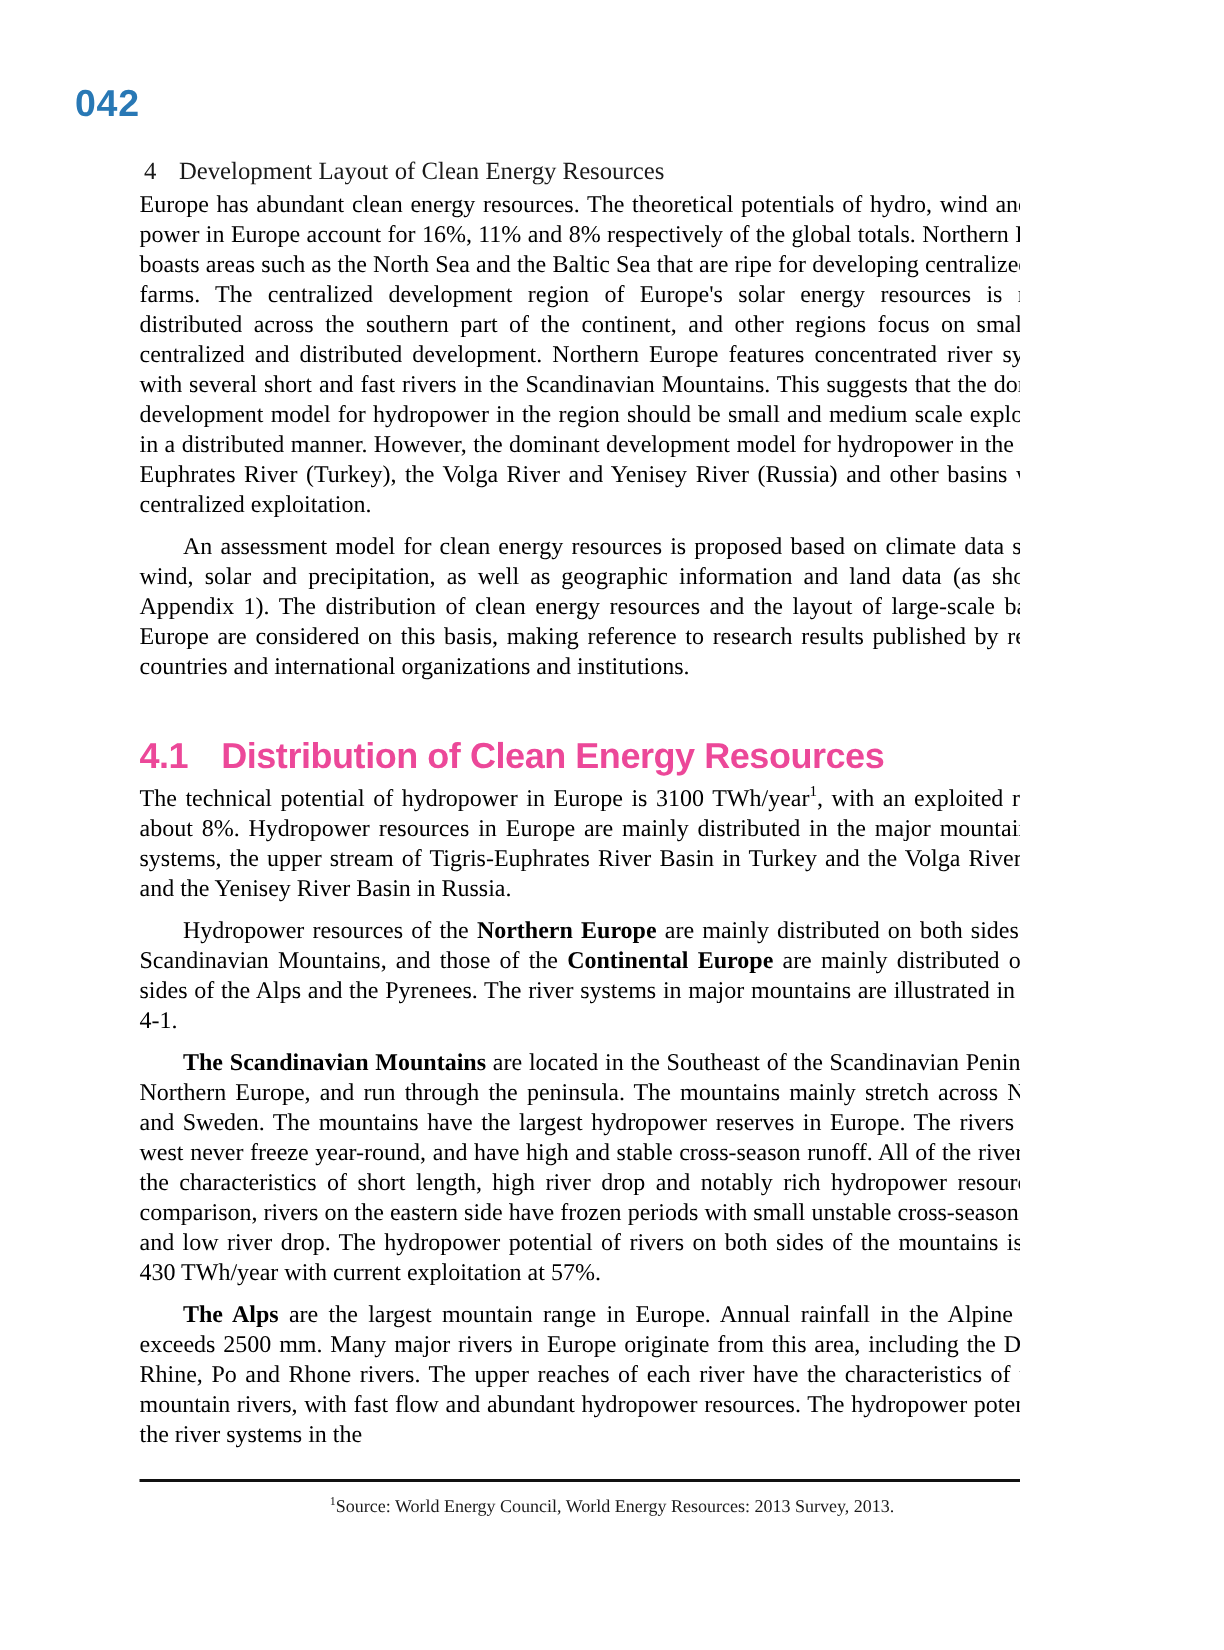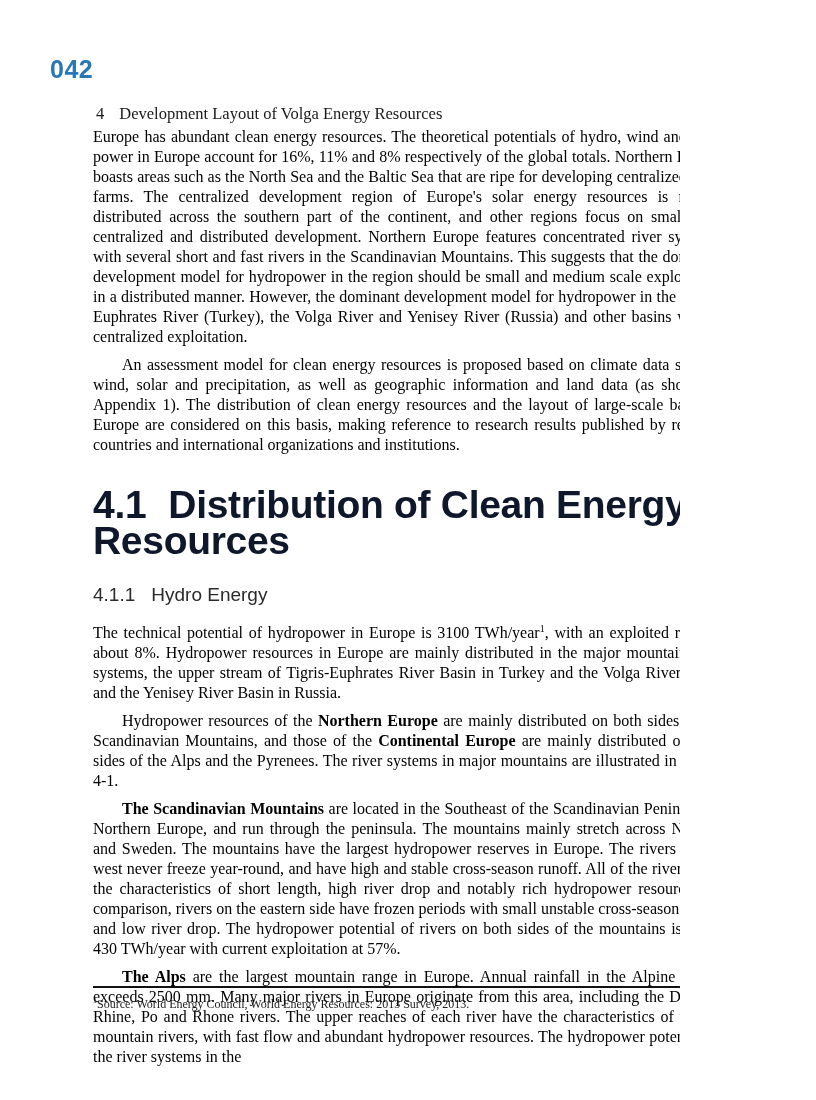--- a/index.html
+++ b/index.html
@@ -57,25 +57,25 @@
   .para .bold {
     font-weight: bold;
   }
   .para sup {
     font-size: 10px;
     line-height: 0;
     vertical-align: super;
   }
   .h41 {
     font-family: "Liberation Sans", sans-serif;
-    font-size: 39px;
+    font-size: 24px;
     font-weight: bold;
     letter-spacing: -0.3px;
     line-height: 36px;
-    color: #0f172a;
+    color: #ec4899;
     margin: 32px 0 0 0;
   }
   .h41 .num {
     margin-right: 22px;
   }
   .h411 {
     font-family: "Liberation Sans", sans-serif;
     font-size: 19px;
     font-weight: normal;
     line-height: 24px;
@@ -95,52 +95,50 @@
   }
   .footnote {
     position: absolute;
     left: 93px;
     top: 997px;
     width: 630px;
     font-size: 12px;
     line-height: 15px;
     margin: 0;
     color: #1a1a1a;
+    text-align: center;
   }
   .footnote sup {
     font-size: 8px;
     line-height: 0;
     vertical-align: super;
   }
 </style>
 </head>
 <body>
 
 <div class="page">
 
   <div class="page-number">042</div>
 
   <div class="content">
 
     <h3 class="chapter-heading">
-      <span class="num">4</span><span>Development Layout of Volga Energy Resources</span>
+      <span class="num">4</span><span>Development Layout of Clean Energy Resources</span>
     </h3>
 
     <div>
         <p class="para"><span>Europe has abundant clean energy resources. The theoretical potentials of hydro, wind and solar power in Europe account for 16%, 11% and 8% respectively of the global totals. Northern Europe boasts areas such as the North Sea and the Baltic Sea that are ripe for developing centralized wind farms. The centralized development region of Europe's solar energy resources is mainly distributed across the southern part of the continent, and other regions focus on small-scale centralized and distributed development. Northern Europe features concentrated river systems, with several short and fast rivers in the Scandinavian Mountains. This suggests that the dominant development model for hydropower in the region should be small and medium scale exploitation in a distributed manner. However, the dominant development model for hydropower in the Tigris-Euphrates River (Turkey), the Volga River and Yenisey River (Russia) and other basins will be centralized exploitation.</span></p>
         <p class="para indent"><span>An assessment model for clean energy resources is proposed based on climate data such as wind, solar and precipitation, as well as geographic information and land data (as shown in Appendix 1). The distribution of clean energy resources and the layout of large-scale bases in Europe are considered on this basis, making reference to research results published by relevant countries and international organizations and institutions.</span></p>
       </div>
 
     <h1 class="h41">
       <span class="num">4.1</span><span>Distribution of Clean Energy Resources</span>
     </h1>
 
-    <h2 class="h411">
-      <span class="num">4.1.1</span><span>Hydro Energy</span>
-    </h2>
 
     <div>
         <p class="para"><span>The technical potential of hydropower in Europe is 3100 TWh/year</span><sup>1</sup><span>, with an exploited ratio of about 8%. Hydropower resources in Europe are mainly distributed in the major mountain river systems, the upper stream of Tigris-Euphrates River Basin in Turkey and the Volga River Basin and the Yenisey River Basin in Russia.</span></p>
         <p class="para indent"><span>Hydropower resources of the </span><span class="bold">Northern Europe</span><span> are mainly distributed on both sides of the Scandinavian Mountains, and those of the </span><span class="bold">Continental Europe</span><span> are mainly distributed on both sides of the Alps and the Pyrenees. The river systems in major mountains are illustrated in Figure 4-1.</span></p>
         <p class="para indent"><span class="bold">The Scandinavian Mountains</span><span> are located in the Southeast of the Scandinavian Peninsula in Northern Europe, and run through the peninsula. The mountains mainly stretch across Norway and Sweden. The mountains have the largest hydropower reserves in Europe. The rivers on the west never freeze year-round, and have high and stable cross-season runoff. All of the rivers have the characteristics of short length, high river drop and notably rich hydropower resources. In comparison, rivers on the eastern side have frozen periods with small unstable cross-season runoff and low river drop. The hydropower potential of rivers on both sides of the mountains is about 430 TWh/year with current exploitation at 57%.</span></p>
         <p class="para indent"><span class="bold">The Alps</span><span> are the largest mountain range in Europe. Annual rainfall in the Alpine region exceeds 2500 mm. Many major rivers in Europe originate from this area, including the Danube, Rhine, Po and Rhone rivers. The upper reaches of each river have the characteristics of typical mountain rivers, with fast flow and abundant hydropower resources. The hydropower potential of the river systems in the</span></p>
       </div>
 
   </div>
 

